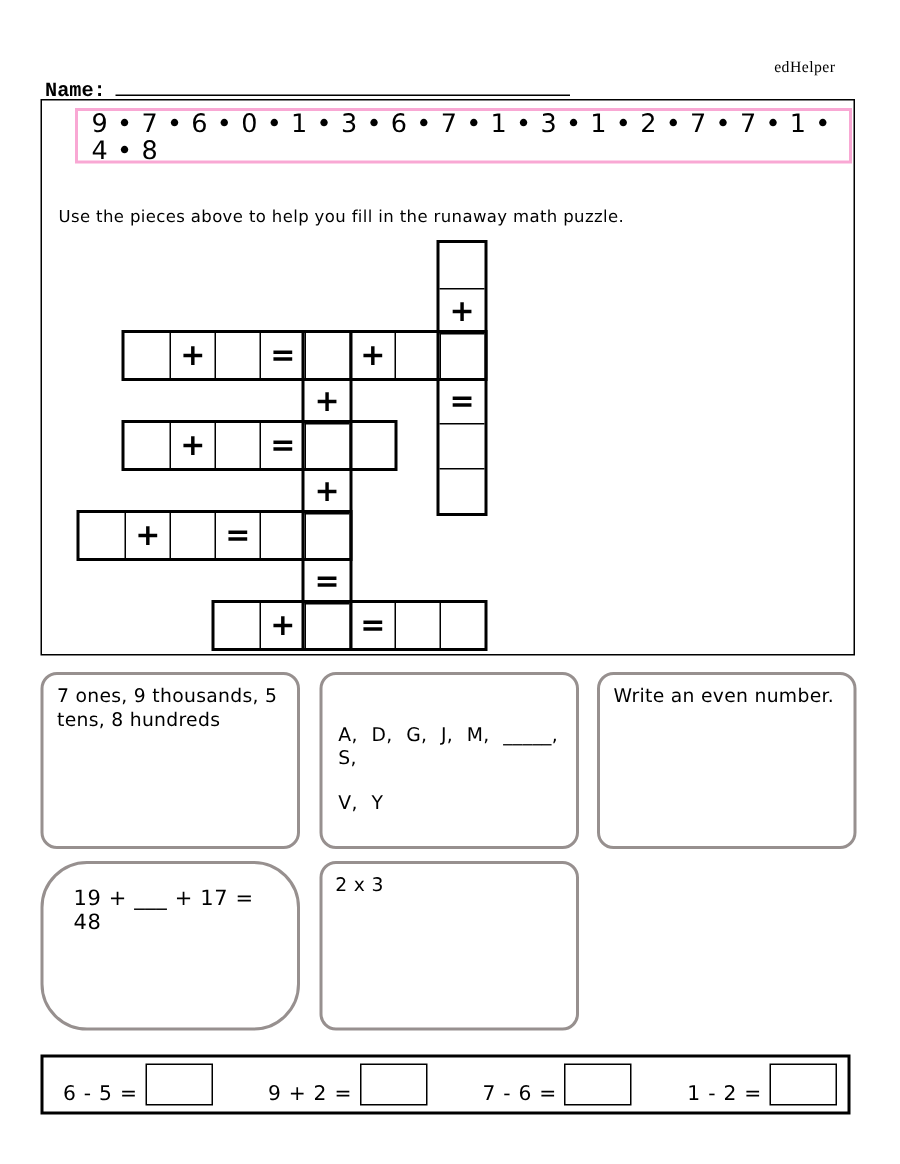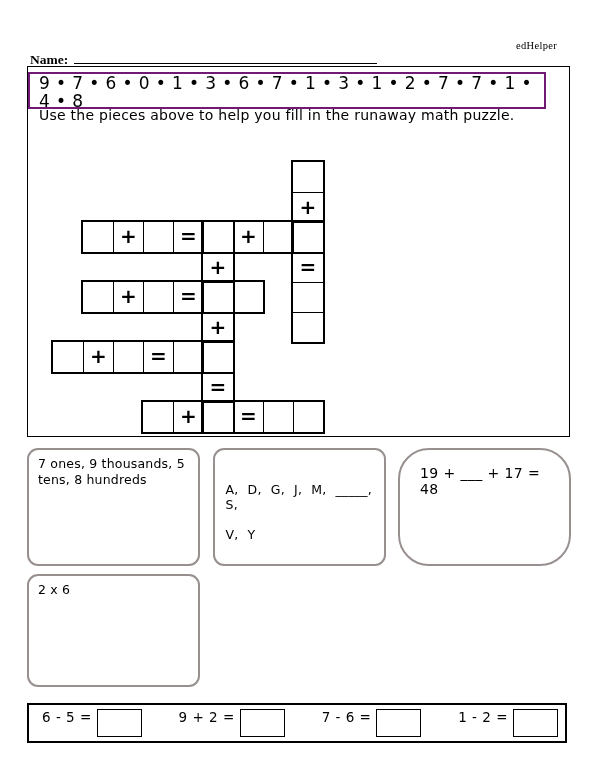--- a/index.html
+++ b/index.html
@@ -9,40 +9,40 @@
     font-family:"DejaVu Sans", sans-serif; overflow:hidden;
   }
 
   
   .brand {
     position:absolute; top:40px; right:43px;
     font-family:"Liberation Serif", serif; font-size:10.5px; letter-spacing:0.3px;
   }
   .name-row { position:absolute; left:30px; top:49px; white-space:nowrap; }
   .name-label {
-    font-family:Liberation Serif, serif; font-weight:bold; font-size:13.5px;
+    font-family:Liberation Mono, monospace; font-weight:bold; font-size:13.5px;
   }
   .name-line {
     display:inline-block; width:303px; height:11px; margin-left:6px;
     border-bottom:1.5px solid #000;
   }
 
   
   .frame {
     position:absolute; left:27px; top:66px; width:543px; height:371px;
     border:1.5px solid #000; box-sizing:border-box;
   }
   .pieces-box {
-    position:absolute; left:0; top:5px; width:518px; height:37px;
-    border:2px solid #701a75; box-sizing:border-box;
+    position:absolute; left:22px; top:5px; width:518px; height:37px;
+    border:2px solid #f9a8d4; box-sizing:border-box;
     padding:1px 0 0 9px; font-size:17px; line-height:17.5px; letter-spacing:0.4px;
   }
   .instruction {
-    position:absolute; left:11px; top:40px;
-    font-size:14px; letter-spacing:0.25px;
+    position:absolute; left:11px; top:71px;
+    font-size:11px; letter-spacing:0.25px;
   }
 
   
   .puzzle { position:absolute; left:51px; top:160px; width:280px; height:280px; }
   .run {
     position:absolute; display:flex; border:2.5px solid #000;
     background:transparent; width:fit-content; height:fit-content;
   }
   .run-h { flex-direction:row; }
   .run-v { flex-direction:column; }
@@ -72,21 +72,21 @@
   .variant-fill-blank { padding:15px 6px 6px 20px;border-radius:31px; }
   .variant-fill-blank .prompt-text { font-size:14px; letter-spacing:0.4px; }
 
   
   .strip {
     position:absolute; left:27px; top:703px; width:540px; height:40px;
     border:2px solid #000; box-sizing:border-box;
     display:flex; align-items:center; justify-content:space-between;
     padding:0 7px 0 13px;
   }
-  .eq-group { display:flex; align-items:flex-start; }
+  .eq-group { display:flex; align-items:flex-end; }
   .eq-label { font-size:13.5px; letter-spacing:0.5px; white-space:nowrap; }
   .answer-box {
     width:45px; height:28px; border:1.5px solid #000; box-sizing:border-box;
     margin-left:5px; background:#fff;
   }
 </style>
 </head>
 <body>
 
 <div class="page">
@@ -160,25 +160,28 @@
 
   <div class="prompt-grid" id="prompt-boxes">
       <div class="prompt-box variant-default">
         <div class="prompt-text">7 ones, 9 thousands, 5 tens, 8 hundreds</div>
       </div>
       <div class="prompt-box variant-letters">
         <div class="prompt-text">A, D, G, J, M, _____, S,
 
 V, Y</div>
       </div>
+      <div class="prompt-box variant-default">
+        <div class="prompt-text">Write an even number.</div>
+      </div>
       <div class="prompt-box variant-fill-blank">
         <div class="prompt-text">19 + ___ + 17 = 48</div>
       </div>
       <div class="prompt-box variant-default">
-        <div class="prompt-text">2 x 6</div>
+        <div class="prompt-text">2 x 3</div>
       </div>
     </div>
 
   <div class="strip" id="equation-strip">
       <div class="eq-group">
         <span class="eq-label">6 - 5 =</span>
         <span class="answer-box"></span>
       </div>
       <div class="eq-group">
         <span class="eq-label">9 + 2 =</span>

